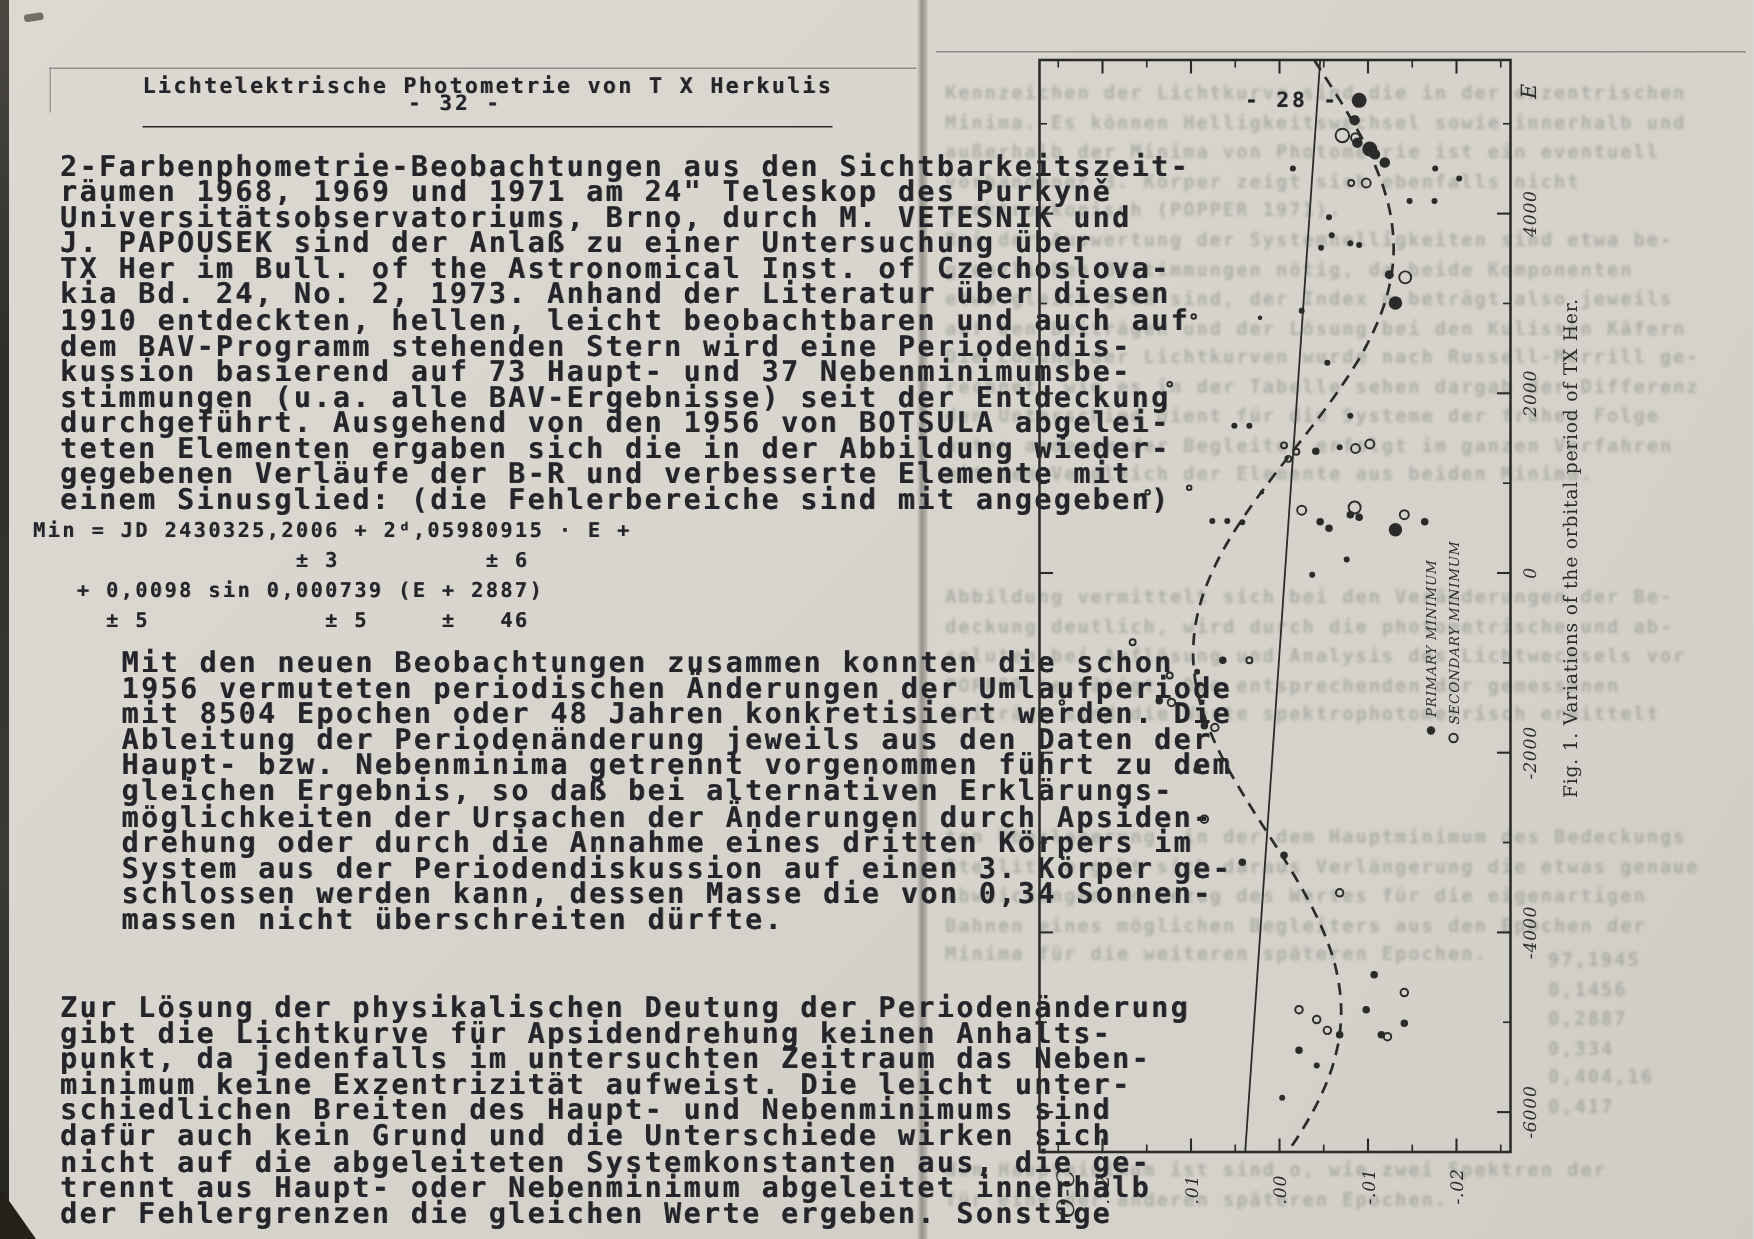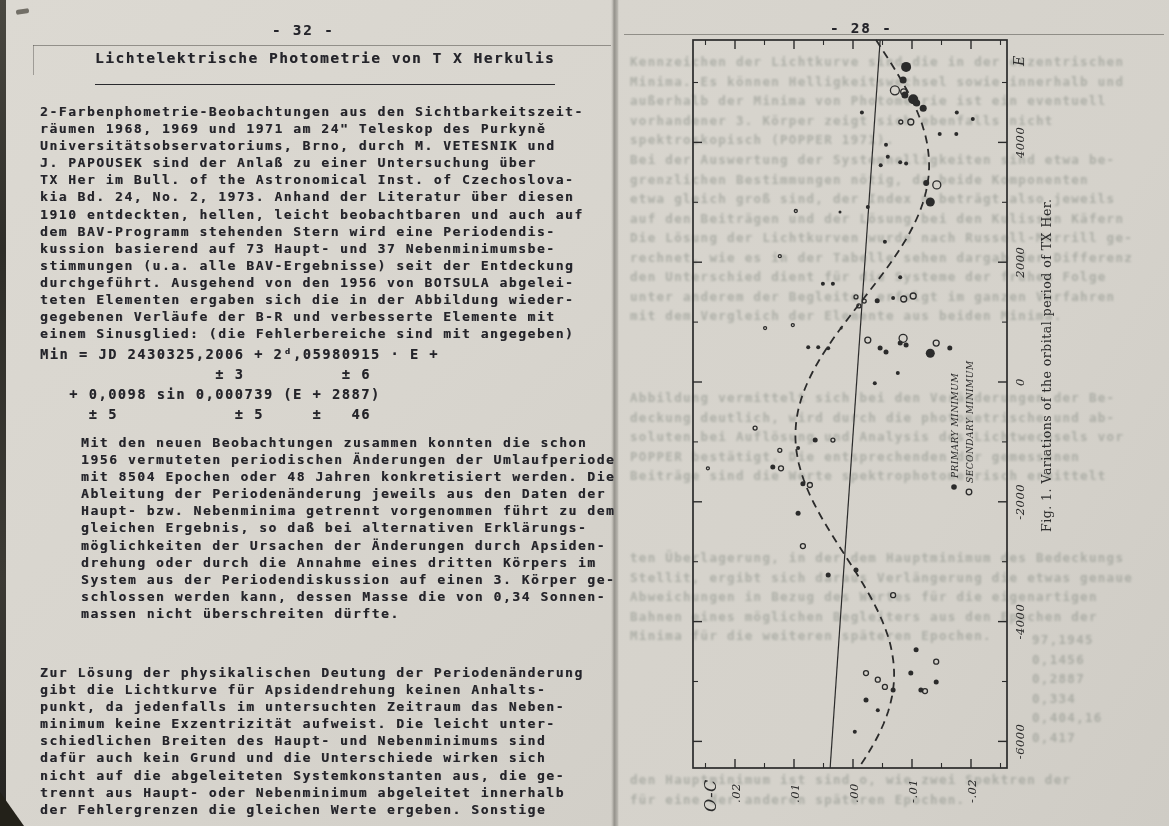--- a/index.html
+++ b/index.html
@@ -16,23 +16,23 @@
         border-left:24px solid #232119;border-top:34px solid transparent;}
   .top-speck{position:absolute;left:16px;top:9px;width:13px;height:5px;background:#57544c;
         transform:rotate(-8deg);border-radius:2px;opacity:.8;}
   .edge-line-h{position:absolute;height:1px;background:#55534e;opacity:.55;}
   .edge-line-v{position:absolute;width:1px;background:#55534e;opacity:.45;}
 
   .typ{position:absolute;color:#24242a;font-weight:bold;
        font-family:"DejaVu Sans Mono",monospace;
        text-shadow:0.4px 0.3px 0 rgba(36,36,42,.45);}
   pre.typ{margin:0;white-space:pre;}
-  .pagenum{font-size:14px;letter-spacing:2px;}
+  .pagenum{font-size:14px;letter-spacing:2px;margin-top:39px;}
   .title{font-size:14.5px;letter-spacing:1.5px;border-bottom:1.6px solid #2a2a2e;padding-bottom:18px;}
-  .body-text{font-size:13px;line-height:17.1px;letter-spacing:1.55px;}
+  .body-text{font-size:19px;line-height:17.1px;letter-spacing:1.55px;}
   .formula{font-size:13.6px;line-height:20px;letter-spacing:1.55px;}
 
   .ghost{position:absolute;margin:0;white-space:pre;color:#878d85;font-weight:bold;
          font-family:"DejaVu Sans Mono",monospace;font-size:12.5px;line-height:19.5px;
          letter-spacing:1.3px;filter:blur(1.2px);opacity:.52;}
   svg.fig{position:absolute;left:0;top:0;}
 </style>
 </head>
 <body>
 
@@ -91,21 +91,21 @@
 TX Her im Bull. of the Astronomical Inst. of Czechoslova-
 kia Bd. 24, No. 2, 1973. Anhand der Literatur über diesen
 1910 entdeckten, hellen, leicht beobachtbaren und auch auf
 dem BAV-Programm stehenden Stern wird eine Periodendis-
 kussion basierend auf 73 Haupt- und 37 Nebenminimumsbe-
 stimmungen (u.a. alle BAV-Ergebnisse) seit der Entdeckung
 durchgeführt. Ausgehend von den 1956 von BOTSULA abgelei-
 teten Elementen ergaben sich die in der Abbildung wieder-
 gegebenen Verläufe der B-R und verbesserte Elemente mit
 einem Sinusglied: (die Fehlerbereiche sind mit angegeben)</pre>
-  <pre class="typ formula" style="left:40px;top:344px;">Min = JD 2430325,2006 + 2ᵈ,05980915 · E +
+  <pre class="typ formula" style="left:22px;top:344px;">Min = JD 2430325,2006 + 2ᵈ,05980915 · E +
                   ± 3          ± 6
    + 0,0098 sin 0,000739 (E + 2887)
      ± 5            ± 5     ±   46</pre>
   <pre class="typ body-text" style="left:40px;top:434px;margin-left:41px;">Mit den neuen Beobachtungen zusammen konnten die schon
 1956 vermuteten periodischen Änderungen der Umlaufperiode
 mit 8504 Epochen oder 48 Jahren konkretisiert werden. Die
 Ableitung der Periodenänderung jeweils aus den Daten der
 Haupt- bzw. Nebenminima getrennt vorgenommen führt zu dem
 gleichen Ergebnis, so daß bei alternativen Erklärungs-
 möglichkeiten der Ursachen der Änderungen durch Apsiden-

